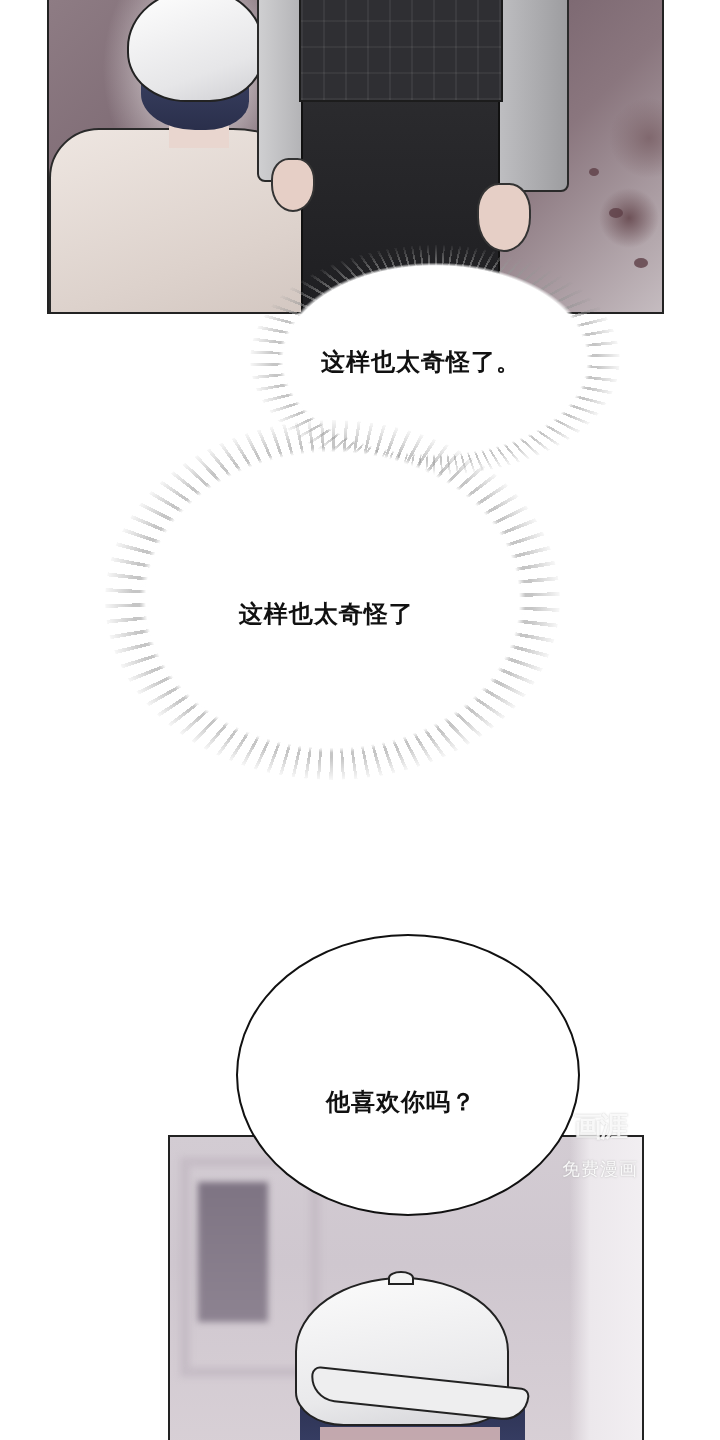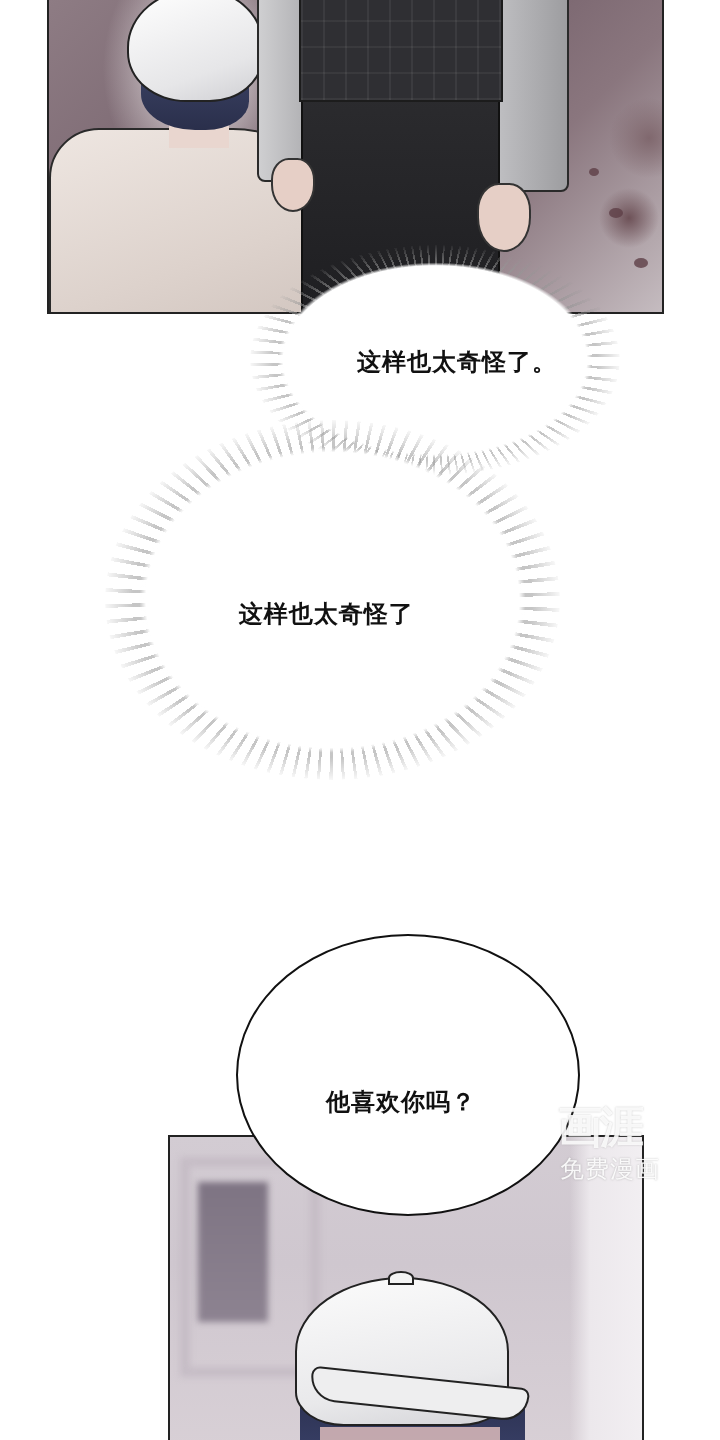--- a/index.html
+++ b/index.html
@@ -51,21 +51,21 @@
                      mask: radial-gradient(ellipse at center, #000 62%, transparent 72%); }
   .burst-2 { left: 105px; top: 420px; width: 455px; height: 360px;
              background:
                radial-gradient(ellipse at center, #ffffff 0%, #ffffff 58%, rgba(255,255,255,0) 60%),
                repeating-conic-gradient(from 0deg at 50% 50%, rgba(150,150,150,0.55) 0deg 1deg, rgba(255,255,255,0) 1deg 4deg);
              -webkit-mask: radial-gradient(ellipse at center, #000 62%, transparent 72%);
                      mask: radial-gradient(ellipse at center, #000 62%, transparent 72%); }
 
   .bubble-text { position: absolute; color: #111; font-weight: bold; font-size: 24px; line-height: 36px;
                  letter-spacing: 1px; white-space: pre; }
-  .t1 { left: 321px; top: 344px; margin-left: 36px; }
+  .t1 { left: 321px; top: 344px; }
   .t2 { left: 220px; top: 560px; }
   .t2 .line2 { display:block; padding-left: 16px; }
 
   
   .panel2 { position: absolute; left: 168px; top: 1135px; width: 476px; height: 320px;
             border: 2px solid #222; box-sizing: border-box; overflow: hidden; background: #d9d2d8; }
   .p2-bg { position:absolute; inset:0;
            background:
              linear-gradient(90deg, rgba(255,255,255,0) 0, rgba(255,255,255,0) 400px, #ece8ec 420px, #f2eff2 476px),
              linear-gradient(180deg, #d3ccd3 0%, #cfc7cf 40%, #d8d0d6 100%); }
@@ -85,24 +85,24 @@
              background: linear-gradient(180deg, #2d3354 0%, #3f4670 100%); }
   .p2-skin { position:absolute; left: 150px; top: 290px; width: 180px; height: 60px; background: #e7c4c2; opacity:.8; }
 
   
   .speech { position: absolute; left: 236px; top: 934px; width: 344px; height: 282px;
             background: #fff; border: 2px solid #111; border-radius: 50%; box-sizing: border-box; z-index: 3; }
   .t3 { left: 326px; top: 1056px; z-index: 4; margin-top: 28px; }
 
   
   .watermark { position:absolute; left: 540px; top: 1098px; width: 120px; z-index: 5; text-align: center; }
-  .wm-logo { color: rgba(255,255,255,0.85); font-size: 44px; font-weight: bold; letter-spacing: -2px; line-height: 58px;
+  .wm-logo { color: rgba(255,255,255,0.85); font-size: 28px; font-weight: bold; letter-spacing: -2px; line-height: 58px;
              text-shadow: 0 0 2px rgba(160,160,160,0.6); }
-  .wm-sub { color: rgba(255,255,255,0.9); font-size: 24px; line-height: 26px; letter-spacing: 1px;
-            text-shadow: 0 0 2px rgba(150,150,150,0.7); text-align: right; }
+  .wm-sub { color: rgba(255,255,255,0.9); font-size: 18px; line-height: 26px; letter-spacing: 1px;
+            text-shadow: 0 0 2px rgba(150,150,150,0.7); }
 </style>
 </head>
 <body>
 
 <div class="panel1">
   <div class="p1-bg"></div>
   <div class="p1-wallstain" style="left:560px;top:210px;"></div>
   <div class="p1-wallstain" style="left:585px;top:260px;"></div>
   <div class="p1-wallstain" style="left:540px;top:170px;width:10px;height:8px;"></div>
   <div class="p1-shirt"></div>

